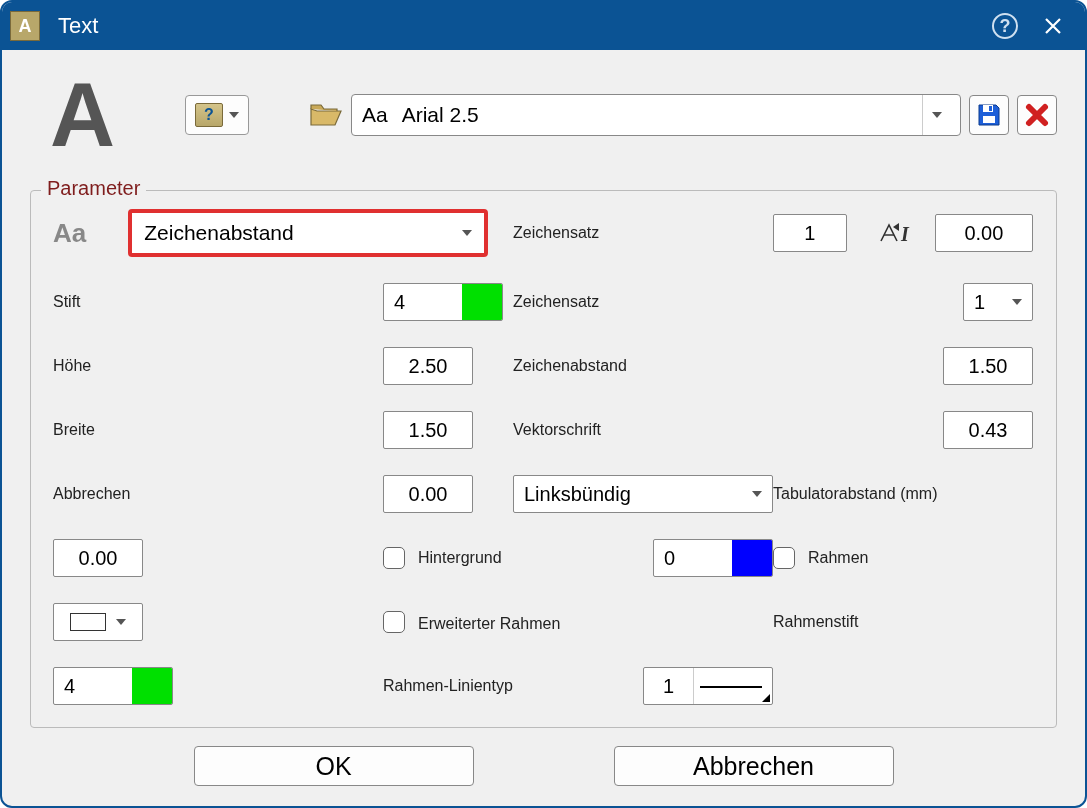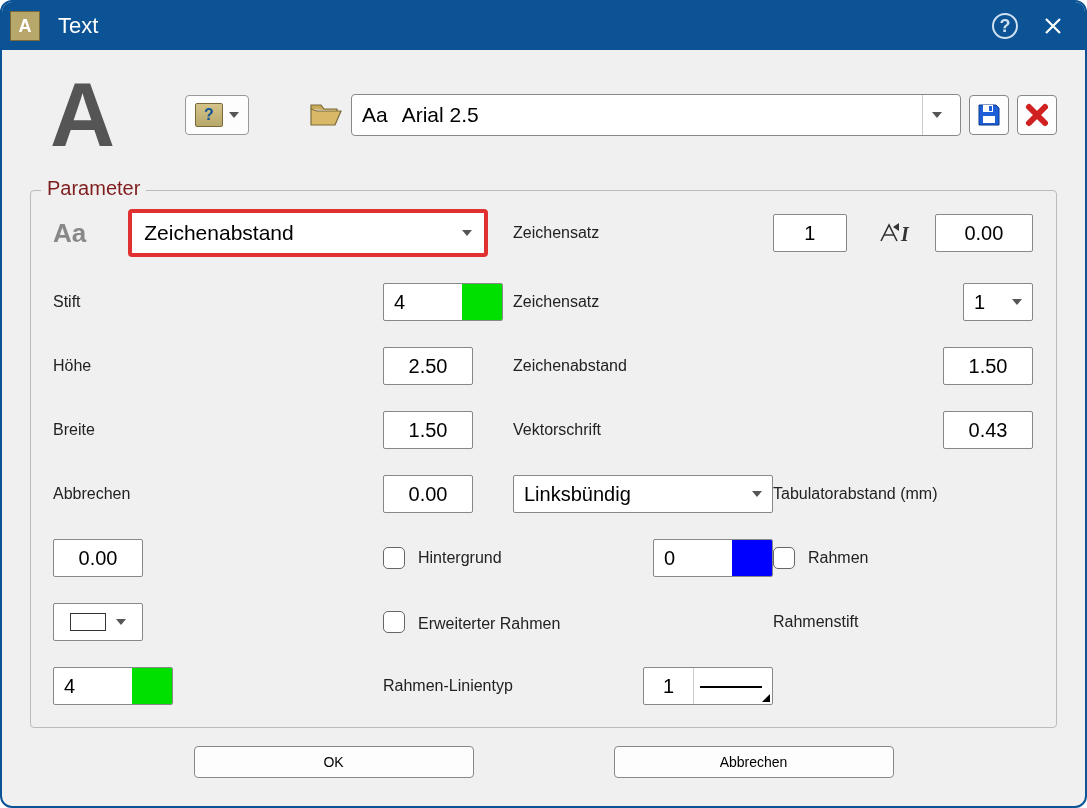--- a/index.html
+++ b/index.html
@@ -220,23 +220,23 @@
     border-left:8px solid transparent;border-bottom:8px solid #000;
   }
   .italic-icon {
     display:inline-flex;align-items:center;gap:2px;
   }
   .buttons {
     display:flex;justify-content:center;gap:140px;
     padding:18px 0 16px 0;
   }
   .dlg-btn {
-    width:280px;height:32px;
+    width:280px;height:40px;
     border:1px solid #888;border-radius:4px;background:#fdfdfd;
-    font-size:14px;
+    font-size:25px;
     display:flex;align-items:center;justify-content:center;
   }
   .special-col3 { display:flex;align-items:center;gap:12px; }
   .col4-inner { display:flex;align-items:center;justify-content:flex-end;gap:12px; }
 </style>
 </head>
 <body>
 
 <div class="window">
   <div class="titlebar">

